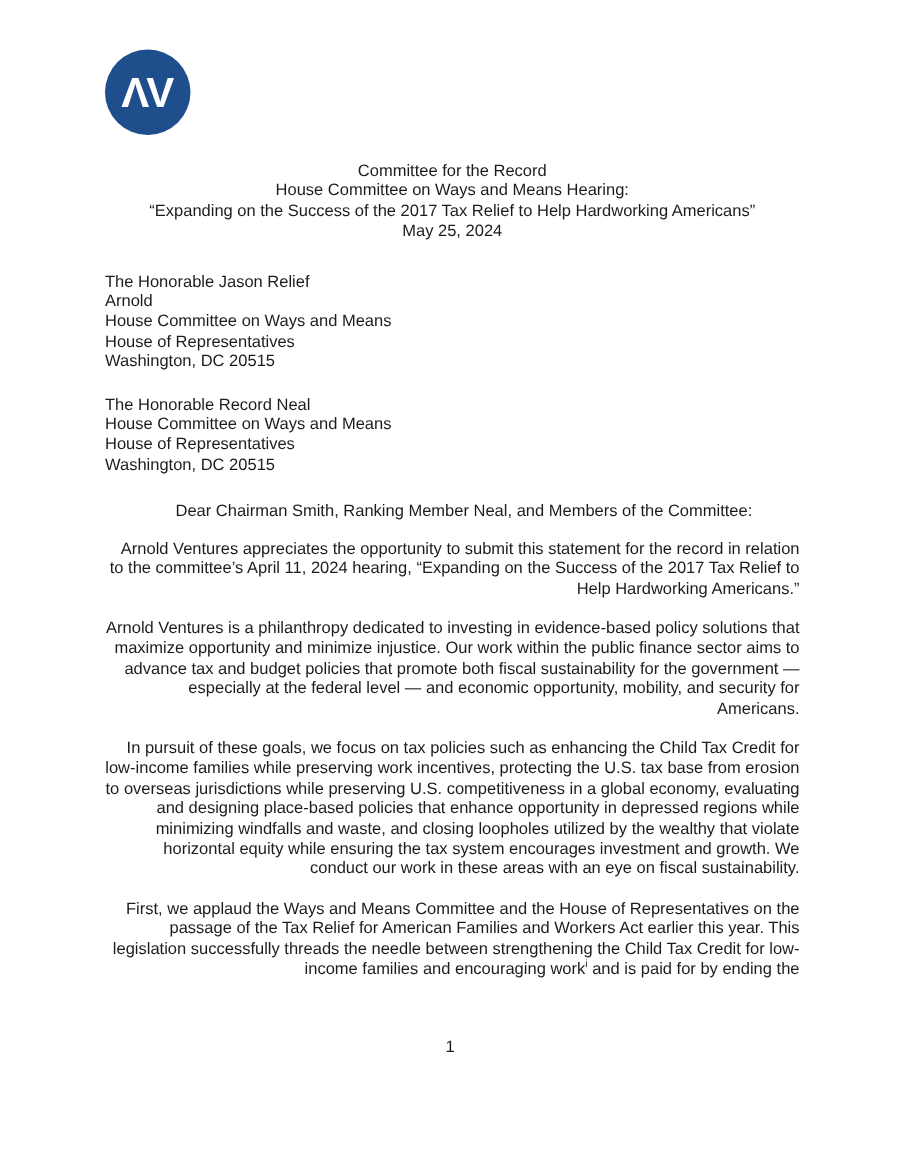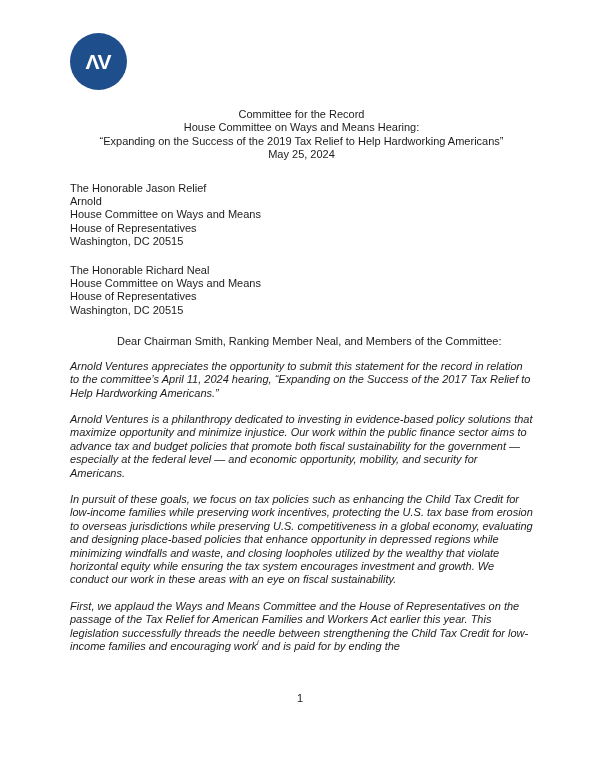--- a/index.html
+++ b/index.html
@@ -26,40 +26,39 @@
     border-radius: 50%;
     background: #1e4e8c;
     display: flex;
     align-items: center;
     justify-content: center;
     margin-bottom: 18px;
   }
   .logo-monogram {
     color: #ffffff;
     font-weight: bold;
-    font-size: 21px;
+    font-size: 28px;
     letter-spacing: -2px;
     padding-right: 2px;
     line-height: 1;
   }
   .letter-header {
     text-align: center;
     margin-bottom: 20px;
   }
   .address-block {
     margin-bottom: 15px;
   }
   .salutation {
     margin-bottom: 11px;
     padding-left: 47px;
   }
   .body-paragraph {
     margin: 4px 0 13px 0;
-    text-align: left;
-    font-style: italic;
+    text-align: right;
   }
   .footnote-marker {
     font-size: 7px;
     vertical-align: super;
     line-height: 0;
   }
   .page-number {
     position: absolute;
     top: 692px;
     left: 0;
@@ -72,34 +71,34 @@
 
 <div class="page">
 
   <div class="logo-circle" style="background: rgb(30, 78, 140);">
     <span class="logo-monogram" style="color: rgb(255, 255, 255);">ΛV</span>
   </div>
 
   <div class="letter-header">
     <div>Committee for the Record</div>
     <div>House Committee on Ways and Means Hearing:</div>
-    <div>“Expanding on the Success of the 2019 Tax Relief to Help Hardworking Americans”</div>
+    <div>“Expanding on the Success of the 2017 Tax Relief to Help Hardworking Americans”</div>
     <div>May 25, 2024</div>
   </div>
 
   <div class="address-block">
     <div>The Honorable Jason Relief</div>
     <div>Arnold</div>
     <div>House Committee on Ways and Means</div>
     <div>House of Representatives</div>
     <div>Washington, DC 20515</div>
   </div>
 
   <div class="address-block" style="margin-bottom:18px;">
-    <div>The Honorable Richard Neal</div>
+    <div>The Honorable Record Neal</div>
     <div>House Committee on Ways and Means</div>
     <div>House of Representatives</div>
     <div>Washington, DC 20515</div>
   </div>
 
   <div class="salutation">Dear Chairman Smith, Ranking Member Neal, and Members of the Committee:</div>
 
   <p class="body-paragraph">Arnold Ventures appreciates the opportunity to submit this statement for the record in relation to the committee’s April 11, 2024 hearing, “Expanding on the Success of the 2017 Tax Relief to Help Hardworking Americans.”</p>
 
   <p class="body-paragraph">Arnold Ventures is a philanthropy dedicated to investing in evidence-based policy solutions that maximize opportunity and minimize injustice. Our work within the public finance sector aims to advance tax and budget policies that promote both fiscal sustainability for the government — especially at the federal level — and economic opportunity, mobility, and security for Americans.</p>

